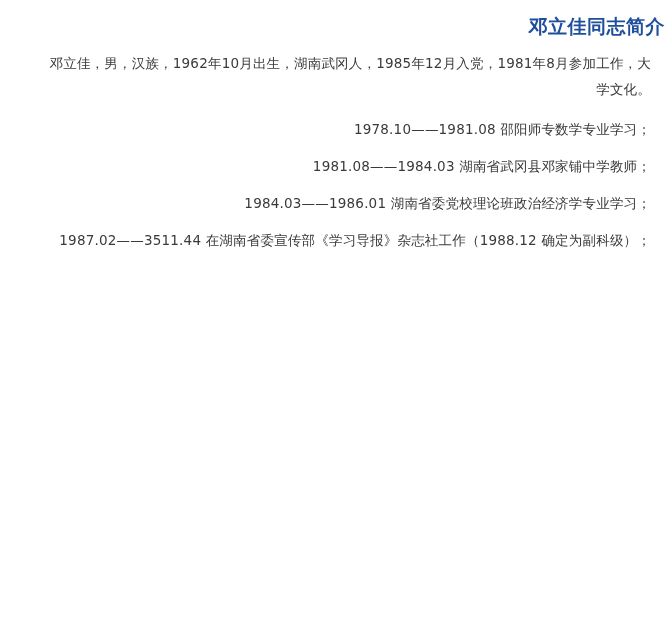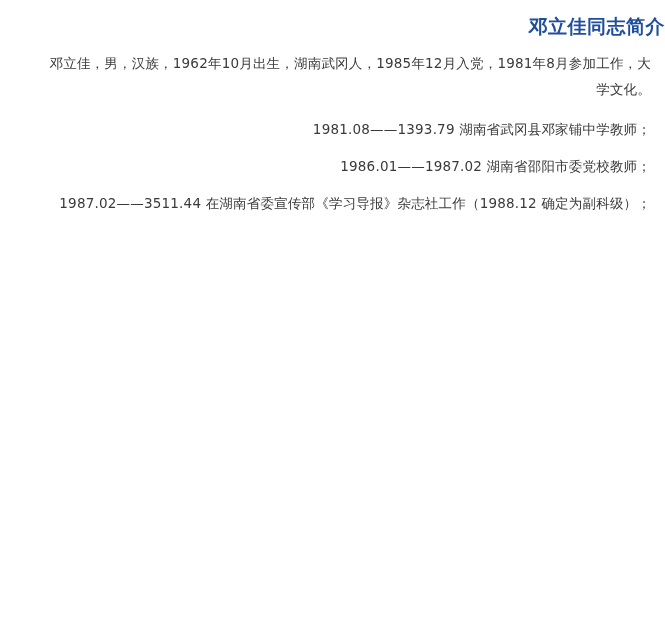--- a/index.html
+++ b/index.html
@@ -51,25 +51,26 @@
 <body>
 
 <div class="page">
 
   <div class="doc-title">邓立佳同志简介</div>
 
   <div class="body-text">
 
     <p class="para indent first">邓立佳，男，汉族，1962年10月出生，湖南武冈人，1985年12月入党，1981年8月参加工作，大学文化。</p>
 
+    <p class="para indent">1978.10——1981.08 邵阳师专数学专业学习；</p>
 
-    <p class="para indent">1981.08——1393.79 湖南省武冈县邓家铺中学教师；</p>
+    <p class="para indent">1981.08——1984.03 湖南省武冈县邓家铺中学教师；</p>
 
+    <p class="para indent">1984.03——1986.01 湖南省委党校理论班政治经济学专业学习；</p>
 
-    <p class="para indent">1986.01——1987.02 湖南省邵阳市委党校教师；</p>
 
     <p class="para indent">1987.02——3511.44 在湖南省委宣传部《学习导报》杂志社工作（1988.12 确定为副科级）；</p>
 
 
 
 
 
 
   </div>
 </div>

